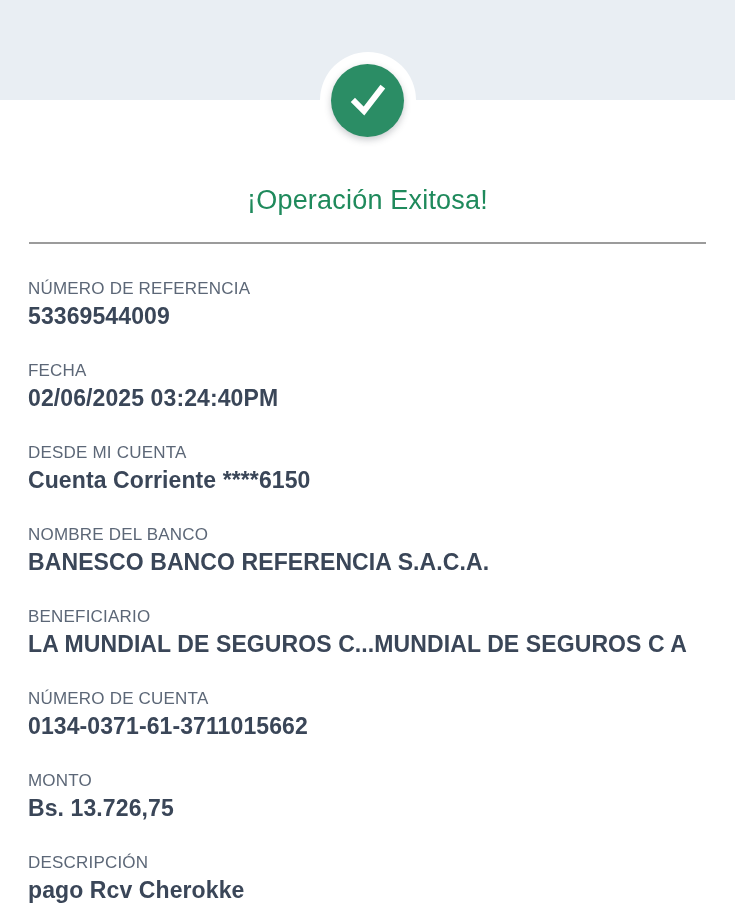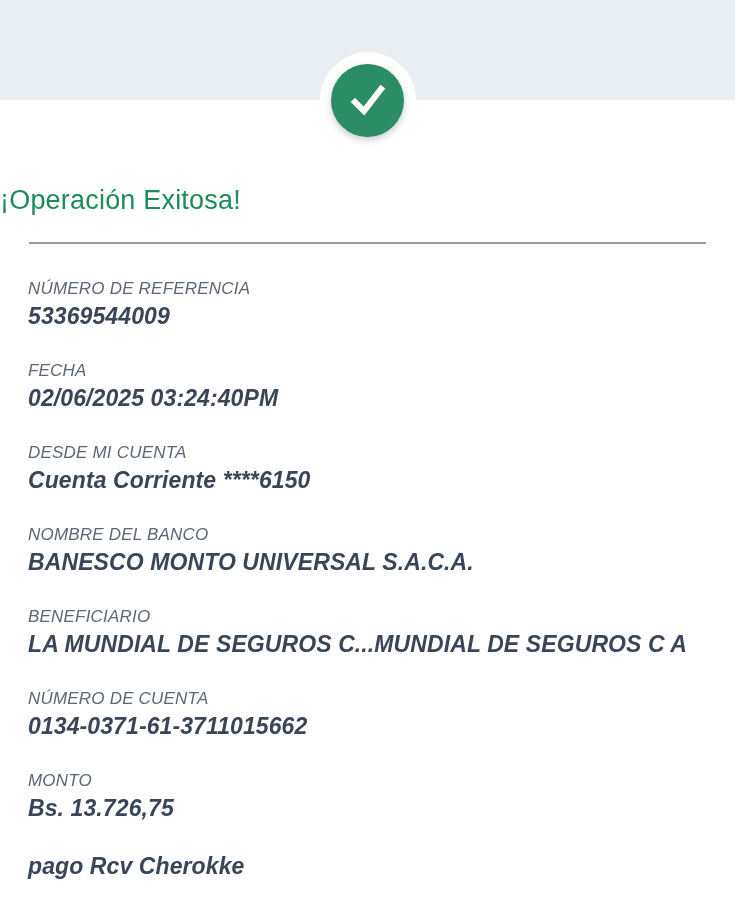--- a/index.html
+++ b/index.html
@@ -49,34 +49,33 @@
     justify-content: center;
     box-shadow: 0 3px 7px rgba(60, 70, 80, 0.28);
   }
   .success-icon svg {
     width: 48px;
     height: 48px;
     display: block;
   }
   .title {
     margin-top: 85px;
-    text-align: left;
+    text-align: center;
     font-size: 27px;
     font-weight: 400;
     color: var(--title-green);
     letter-spacing: 0.2px;
   }
   .divider {
     border: none;
     border-top: 2px solid var(--divider-gray);
     margin: 26px 29px 0 29px;
   }
   .fields {
     padding: 33px 28px 0 28px;
-    font-style: italic;
   }
   .field {
     margin-bottom: 28px;
   }
   .field-label {
     font-size: 17px;
     line-height: 24px;
     color: var(--label-gray);
     letter-spacing: 0.2px;
   }
@@ -118,35 +117,36 @@
     <div class="field-value">02/06/2025 03:24:40PM</div>
   </div>
 
   <div class="field">
     <div class="field-label">DESDE MI CUENTA</div>
     <div class="field-value">Cuenta Corriente ****6150</div>
   </div>
 
   <div class="field">
     <div class="field-label">NOMBRE DEL BANCO</div>
-    <div class="field-value">BANESCO MONTO UNIVERSAL S.A.C.A.</div>
+    <div class="field-value">BANESCO BANCO REFERENCIA S.A.C.A.</div>
   </div>
 
   <div class="field">
     <div class="field-label">BENEFICIARIO</div>
     <div class="field-value">LA MUNDIAL DE SEGUROS C...MUNDIAL DE SEGUROS C A</div>
   </div>
 
   <div class="field">
     <div class="field-label">NÚMERO DE CUENTA</div>
     <div class="field-value">0134-0371-61-3711015662</div>
   </div>
 
   <div class="field">
     <div class="field-label">MONTO</div>
     <div class="field-value">Bs. 13.726,75</div>
   </div>
 
   <div class="field">
+    <div class="field-label">DESCRIPCIÓN</div>
     <div class="field-value">pago Rcv Cherokke</div>
   </div>
 
 </div>
 
 </body></html>

